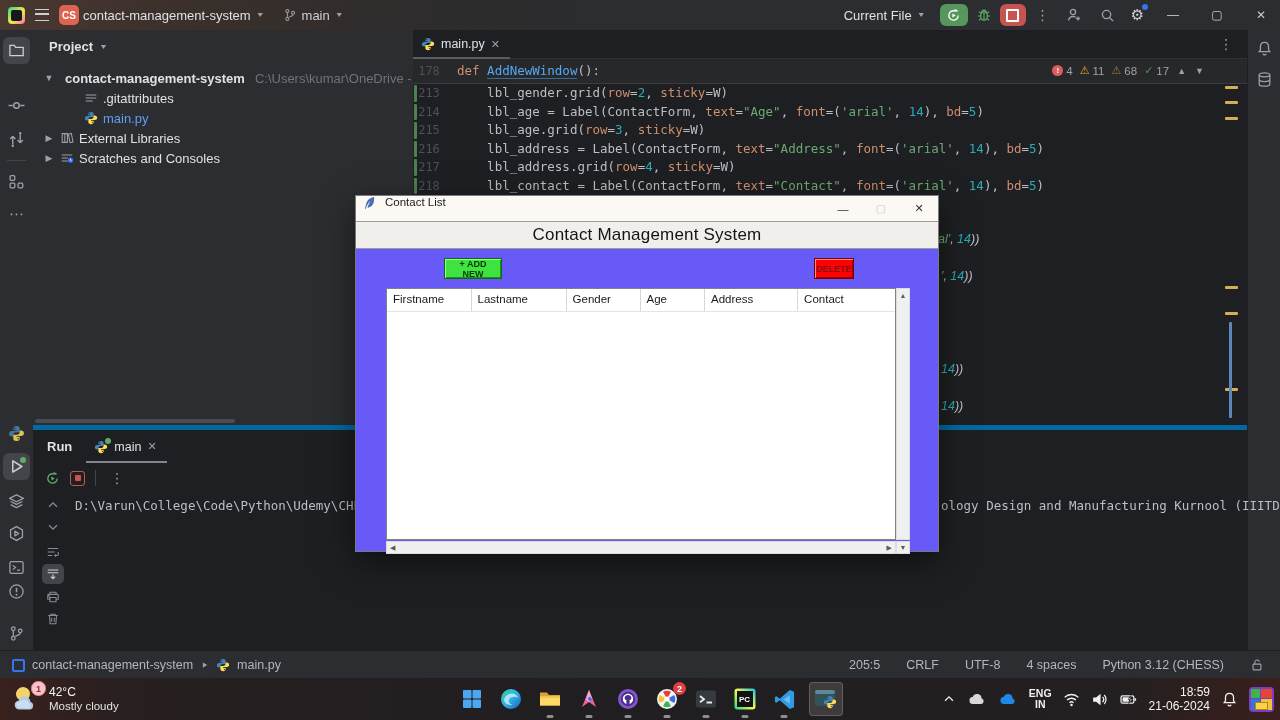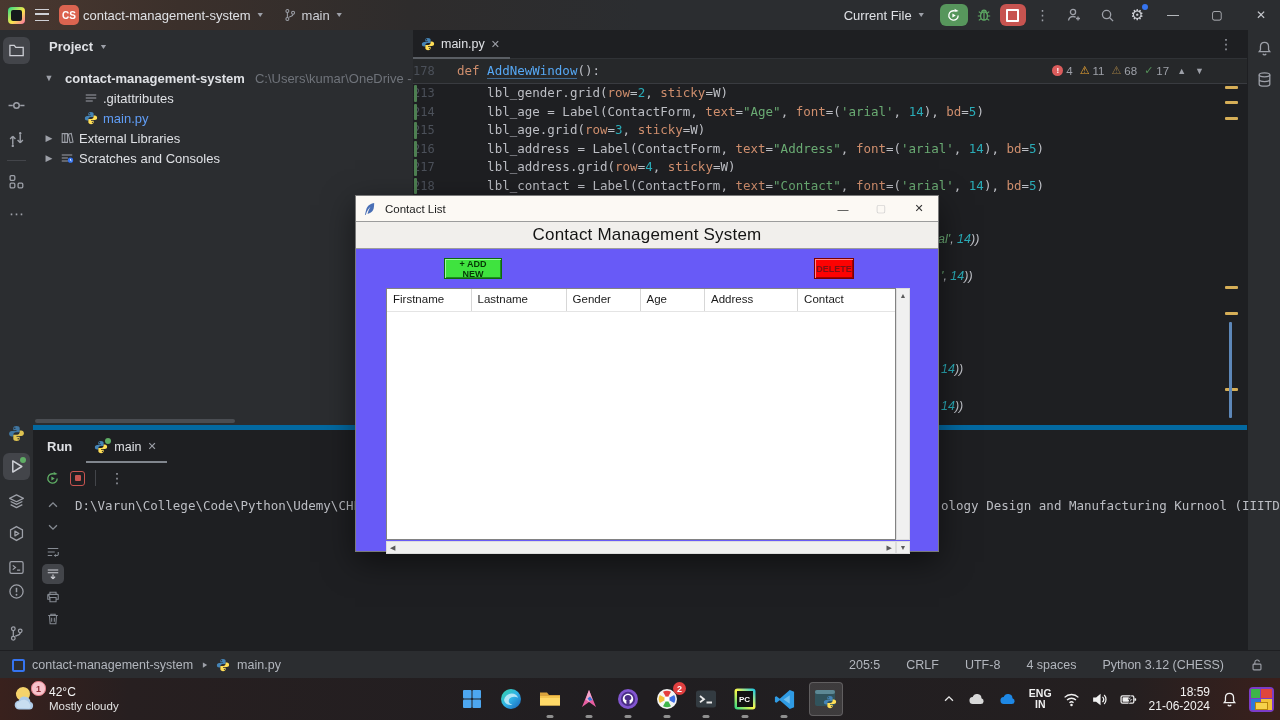--- a/index.html
+++ b/index.html
@@ -48,21 +48,21 @@
   .editor{position:absolute;left:413px;top:30px;width:834px;height:395px;background:#1e1f22;overflow:hidden;}
   .etabbar{position:relative;height:28px;display:flex;align-items:center;border-bottom:1px solid #303236;}
   .etab{display:flex;align-items:center;gap:6px;height:28px;padding:0 10px 0 8px;font-size:12.5px;color:#dfe1e5;position:relative;}
   .etab::after{content:"";position:absolute;left:0;right:0;bottom:-1px;height:2px;background:#5a5e64;}
   .etab .x{color:#9da0a8;font-size:11px;}
   .etab-kebab{position:absolute;right:14px;color:#9da0a8;font-size:14px;}
   .mono, .ctext, .lnum{font-family:"DejaVu Sans Mono",monospace;}
   .code-row{position:relative;height:18.5px;line-height:18.5px;font-size:12.5px;display:flex;white-space:pre;}
   .code-row.sticky{height:24px;line-height:24px;background:#26282a;border-bottom:1px solid #393b40;}
   .code-row.changed::before{content:"";position:absolute;left:1px;top:1px;bottom:1px;width:3px;background:#4e8052;border-radius:1px;}
-  .lnum{width:44px;flex:none;text-align:left;padding-right:12px;box-sizing:border-box;color:#4b5059;font-size:12px;}
+  .lnum{width:44px;flex:none;text-align:center;padding-right:12px;box-sizing:border-box;color:#4b5059;font-size:12px;}
   .ctext{color:#bcbec4;}
   .c-kw{color:#cf8e6d;} .c-arg{color:#cf8e6d;} .c-num{color:#2aacb8;} .c-str{color:#6aab73;} .c-id{color:#bcbec4;}
   .c-fn{color:#56a8f5;border-bottom:1px solid #3f688f;}
   .frag{position:absolute;height:18.5px;line-height:18.5px;font-size:12.5px;white-space:pre;font-style:italic;}
   .inspections{position:absolute;top:29px;right:42px;height:23px;display:flex;align-items:center;gap:7px;font-size:11.5px;color:#9da0a8;}
   .insp-item{display:flex;align-items:center;gap:3px;}
   .err-ic{width:11px;height:11px;border-radius:50%;background:#db5c5c;color:#fff;font-size:8px;font-weight:bold;display:flex;align-items:center;justify-content:center;}
   .warn-ic{color:#f0a732;font-size:11px;} .weak-ic{color:#9a7a42;font-size:11px;} .ok-ic{color:#549159;font-size:11px;}
   .insp-chev{color:#9da0a8;font-size:9px;padding:0 1px;}
   .emark{position:absolute;width:13px;height:3px;border-radius:1px;background:#d6ae57;}
@@ -84,21 +84,21 @@
   .con-line{position:absolute;font-family:"DejaVu Sans Mono",monospace;font-size:12.5px;color:#bcbec4;white-space:pre;}
   
   .status-bar{position:absolute;left:0;top:650px;width:1280px;height:28px;background:#2b2d30;border-top:1px solid #1e1f22;
     display:flex;align-items:center;font-size:12.5px;color:#b2b6bd;}
   .sb-left{display:flex;align-items:center;gap:7px;padding-left:12px;}
   .sb-sq{width:9px;height:9px;border:2px solid #3574f0;border-radius:2px;}
   .sb-right{margin-left:auto;display:flex;align-items:center;gap:26px;padding-right:16px;}
   
   .tk-window{position:absolute;left:355px;top:195px;width:584px;height:357px;z-index:40;
     box-shadow:0 10px 30px rgba(0,0,0,.5);border:1px solid #7a7a7a;box-sizing:border-box;background:#685af7;}
-  .tk-titlebar{height:25px;background:#fcf9f4;display:flex;align-items:center;color:#1c1c1c;font-size:11.5px;}
+  .tk-titlebar{height:25px;background:#fcf9f4;display:flex;align-items:flex-start;color:#1c1c1c;font-size:11.5px;}
   .tk-title{margin-left:8px;}
   .tk-ctrls{margin-left:auto;display:flex;height:25px;}
   .tk-ctl{width:38px;display:flex;align-items:center;justify-content:center;color:#333;font-size:11px;}
   .tk-ctl.dis{color:#c9c9c9;}
   .tk-heading{height:26px;background:#f1efec;border-top:1px solid #9c9c9c;border-bottom:1px solid #9c9c9c;
     display:flex;align-items:center;justify-content:center;color:#141414;font-size:17px;font-weight:500;letter-spacing:.2px;}
   .tk-body{position:relative;height:304px;}
   .tk-btn{position:absolute;top:9px;height:21px;font-weight:bold;font-size:9px;display:flex;align-items:center;justify-content:center;
     font-family:"Liberation Sans",sans-serif;}
   .tk-add{left:88px;width:58px;background:#3fe33f;color:#063806;border:1px solid #0c6b0c;

